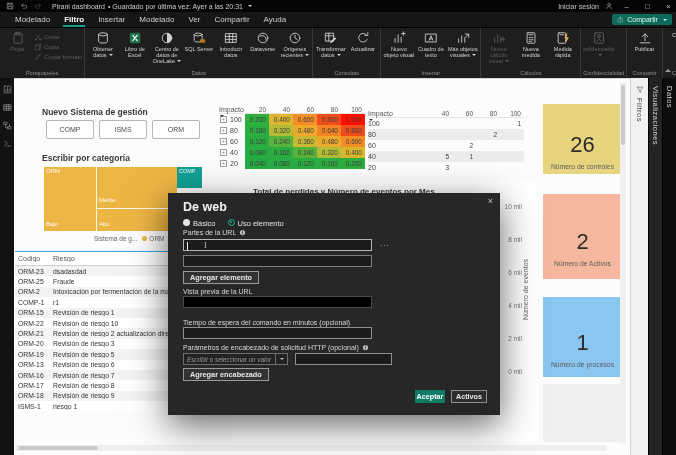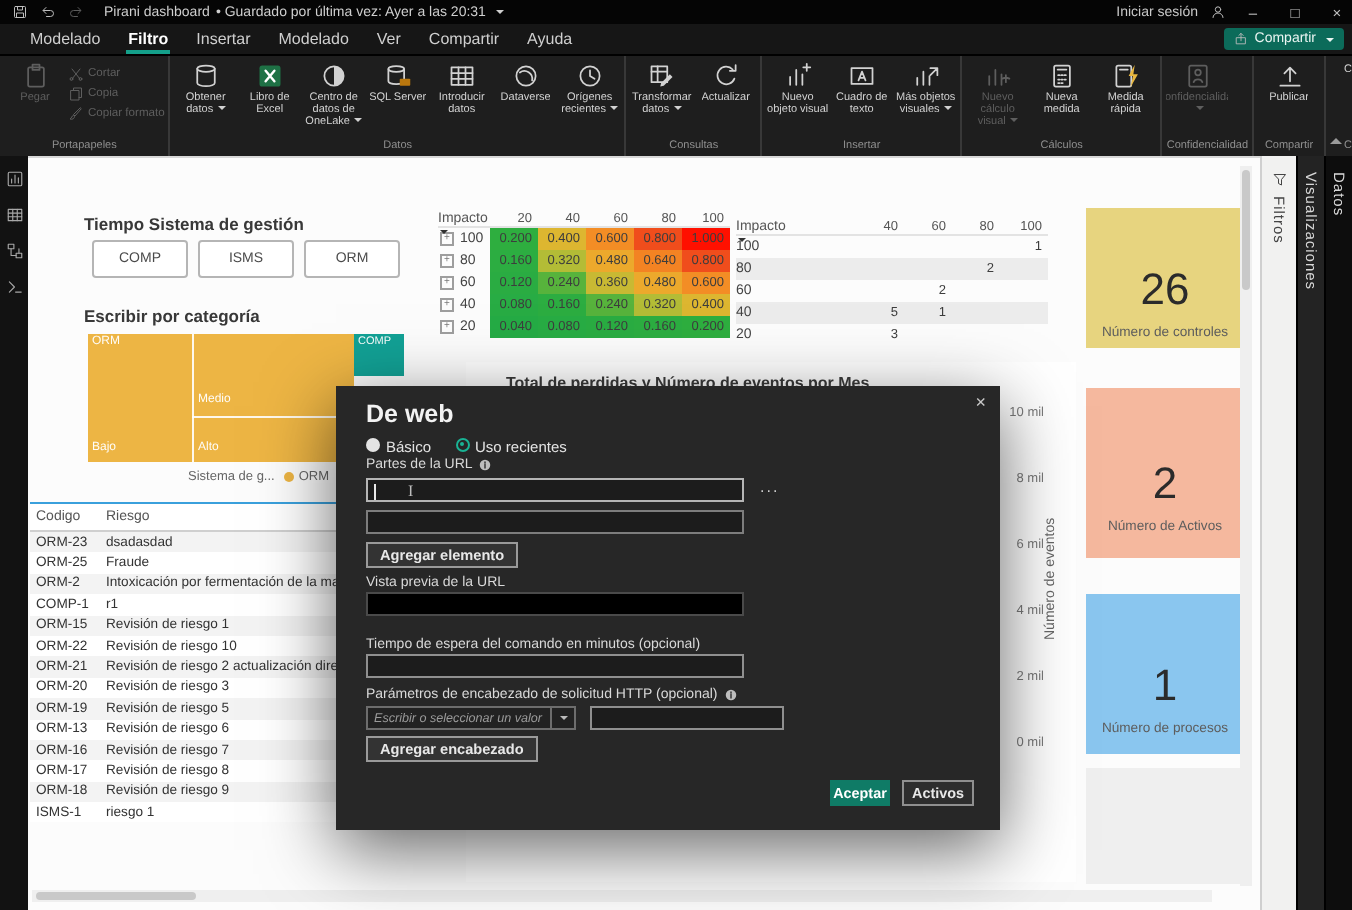--- a/index.html
+++ b/index.html
@@ -465,21 +465,21 @@
       <span class="railic">
         <svg viewBox="0 0 16 16" width="9" height="9" fill="none" stroke="currentColor" stroke-width="1" stroke-linecap="round" stroke-linejoin="round">
           <path d="M3 3.5 L7.5 8 L3 12.5"></path>
           <path d="M8.5 12.5 H13.5"></path>
         </svg>
       </span>
     </div>
 
   <div id="canvas">
 
-    <div class="abs vtitle" id="filter-title">Tiempo Sistema de gestión</div>
+    <div class="abs vtitle" id="filter-title">Nuevo Sistema de gestión</div>
     <div class="abs" id="filter-btns">
         <button class="fbtn">COMP</button>
         <button class="fbtn">ISMS</button>
         <button class="fbtn">ORM</button>
       </div>
 
     <div class="abs vtitle" id="tm-title">Escribir por categoría</div>
     <div class="abs" id="treemap">
       <div id="tm-orange" style="background: rgb(237, 181, 68);">
         <span class="tm-lab" style="left:2px;top:1px;">ORM</span>
@@ -741,21 +741,21 @@
       <div class="pane" id="pane-2">
         <span class="vtext">Datos</span>
       </div>
     </div>
 
   <div id="dialog">
     <span id="dlg-close">×</span>
     <div id="dlg-title">De web</div>
     <div id="dlg-radios">
       <span><span class="radio off"></span><span>Básico</span></span>
-      <span><span class="radio on"></span><span>Uso recientes</span></span>
+      <span><span class="radio on"></span><span>Uso elemento</span></span>
     </div>
     <div class="dlg-label" style="top:36px;">
       <span>Partes de la URL</span>
         <span class="infoic">
           <svg viewBox="0 0 16 16" width="7" height="7" fill="none" stroke="currentColor" stroke-width="1" stroke-linecap="round" stroke-linejoin="round">
             <circle cx="8" cy="8" r="6" fill="#bdbdbd" stroke="none"></circle>
             <path d="M8 7.2 V11.5 M8 4.5 V5.6" stroke="#2b2b2b" stroke-width="1.6"></path>
           </svg>
         </span>
     </div>

